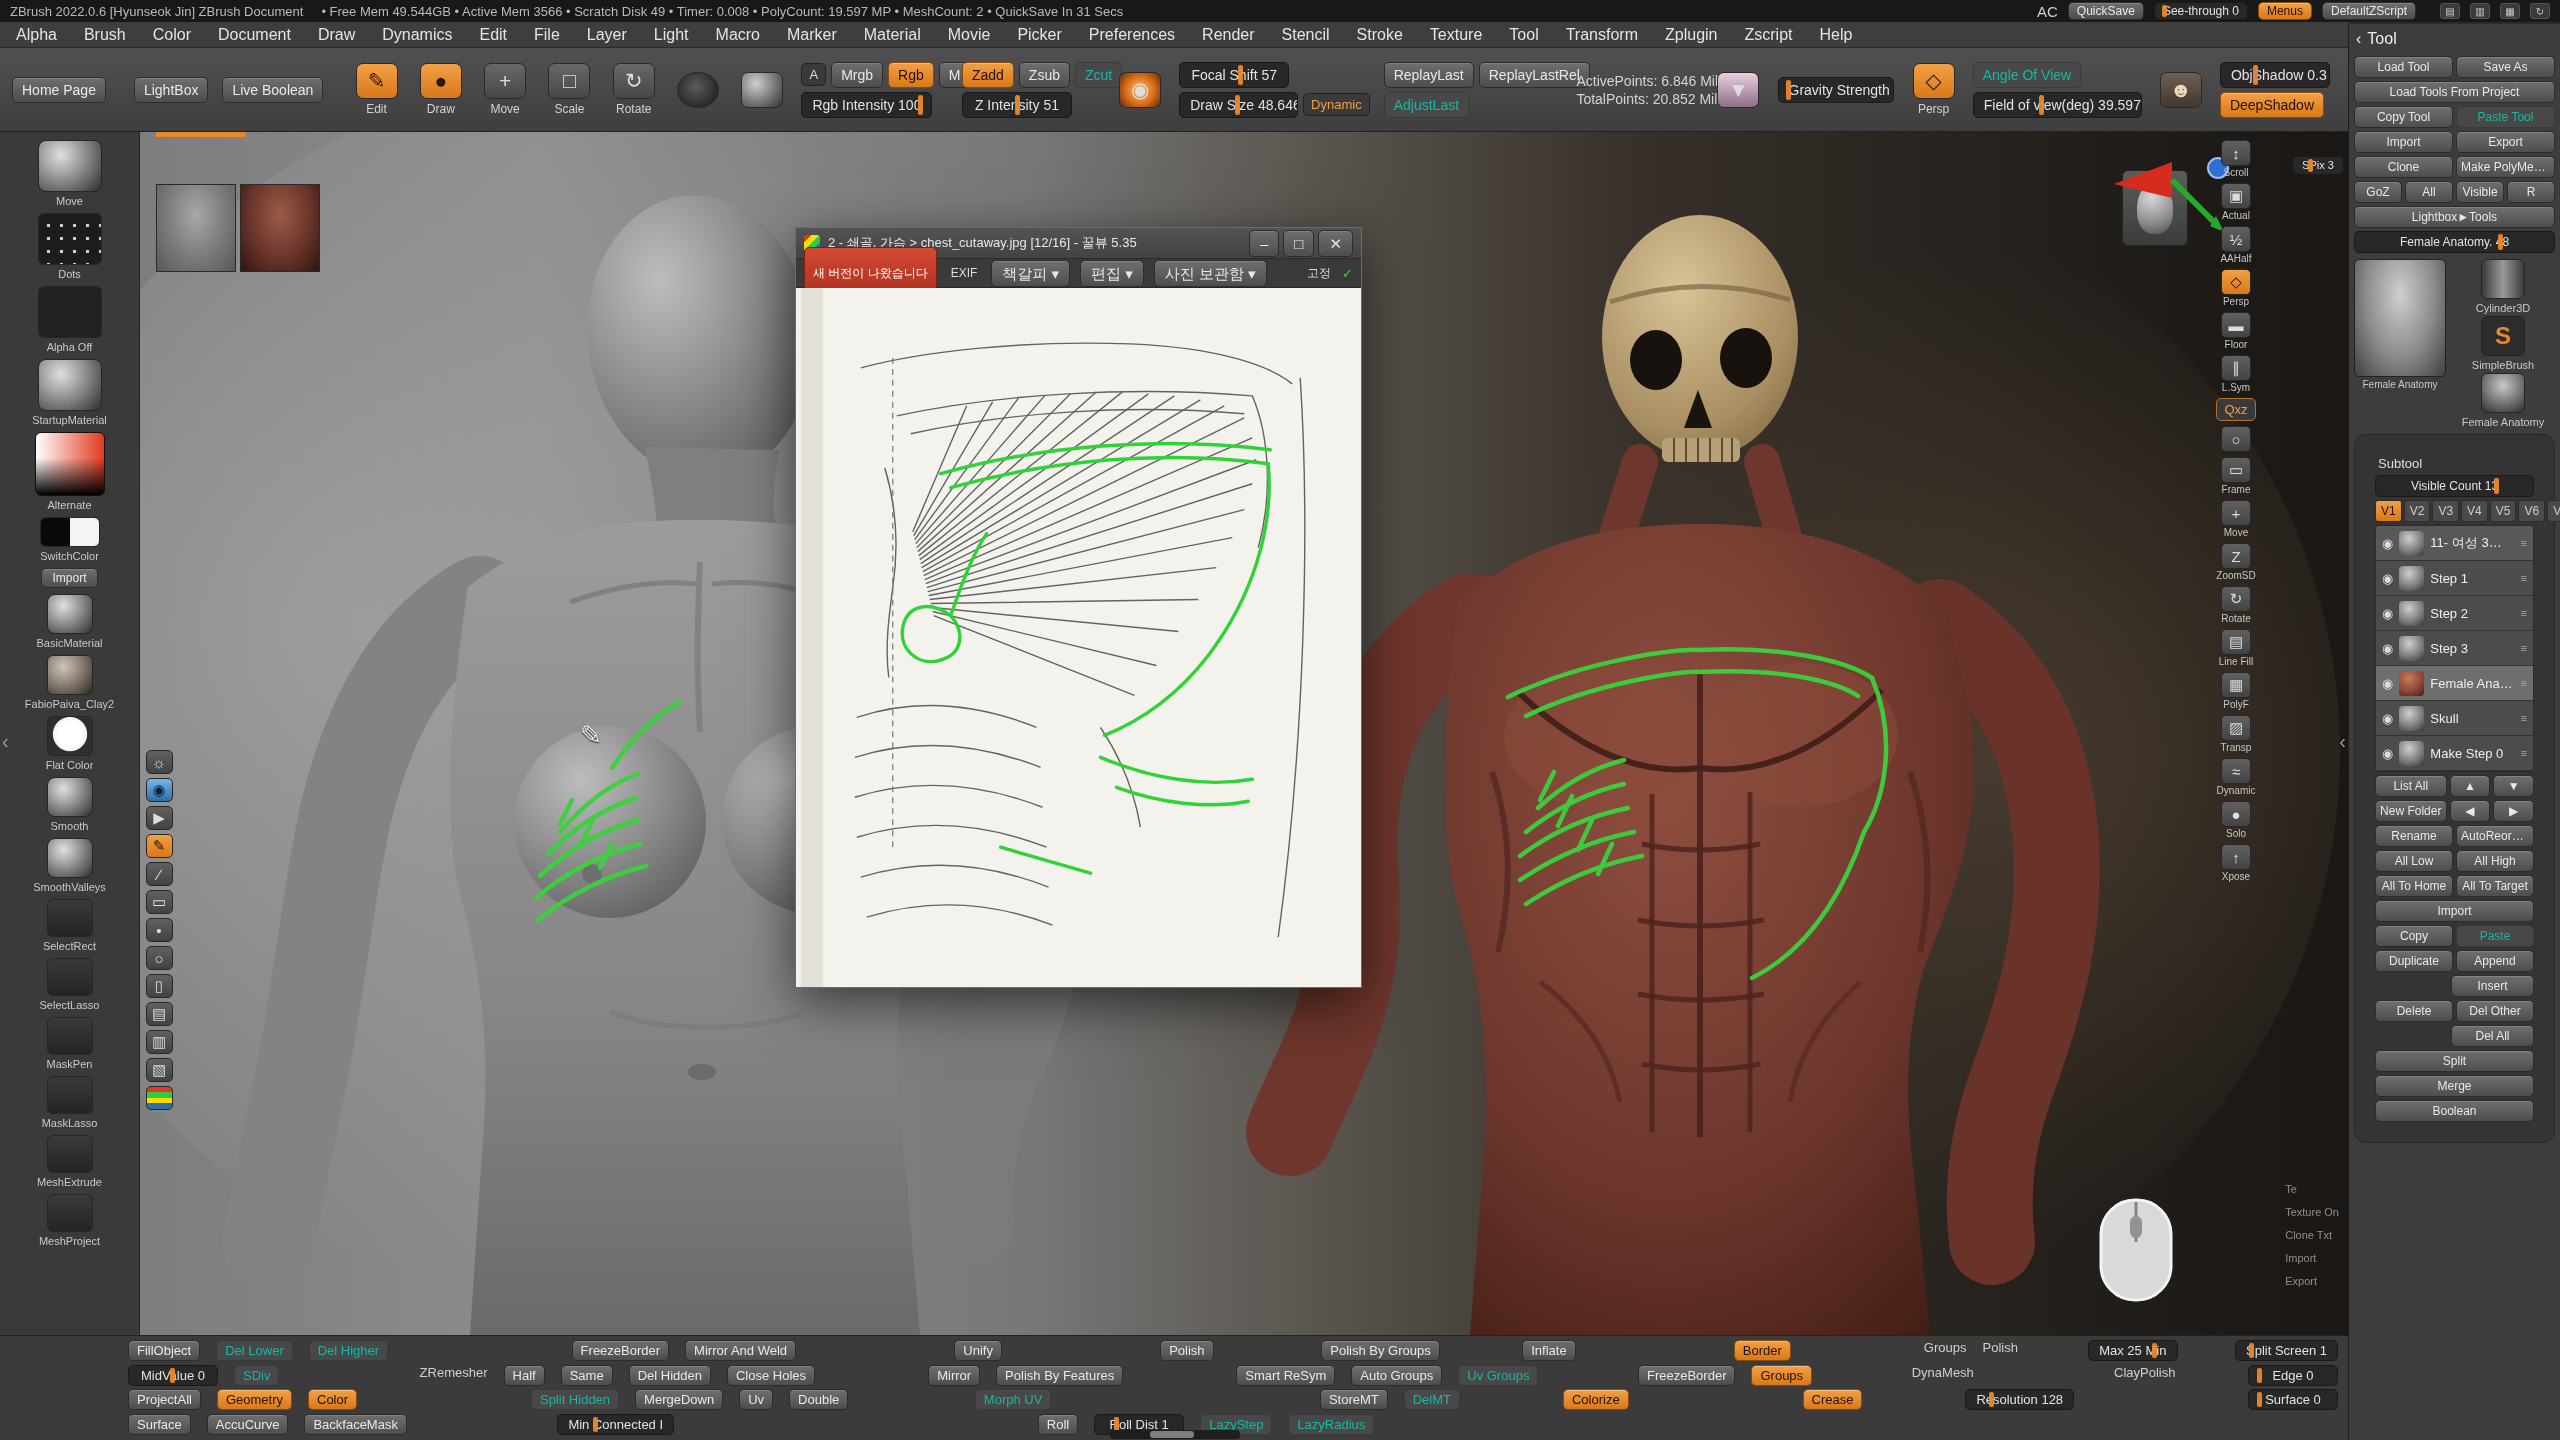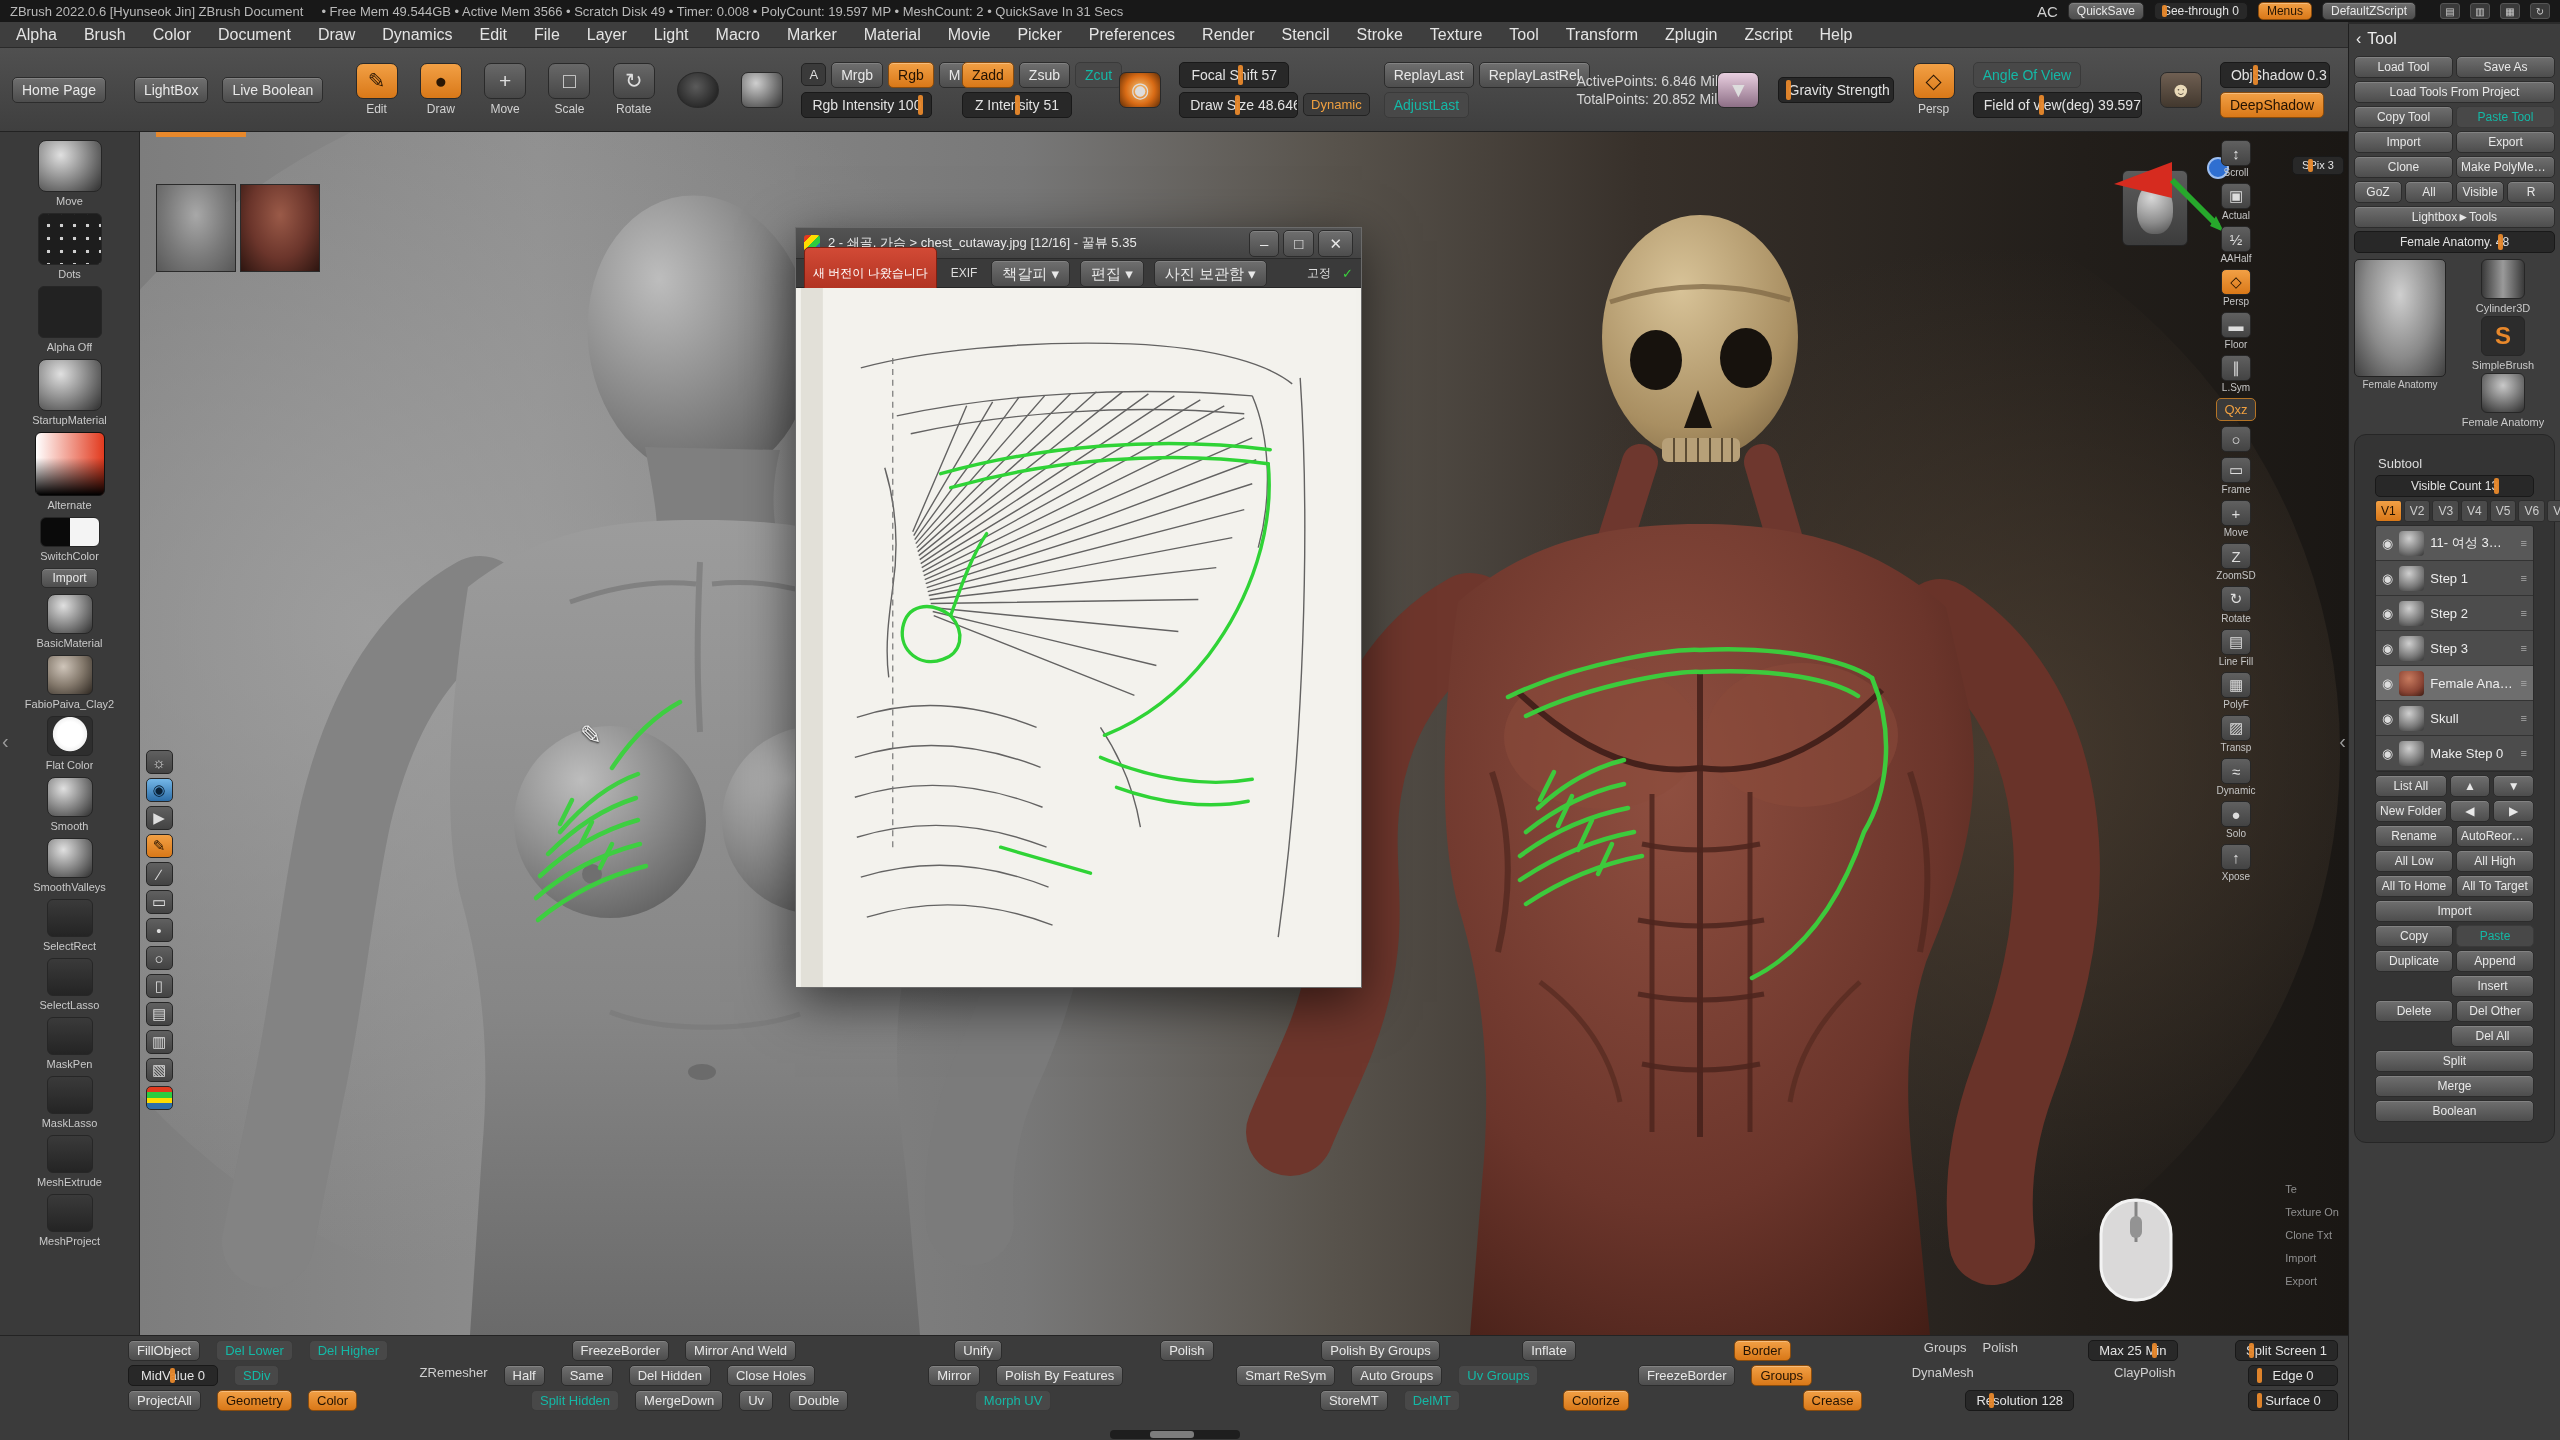--- a/index.html
+++ b/index.html
@@ -946,19 +946,32 @@
       <div class="i-g">DelMT</div>
       <div class="i-sp" style="flex-grow: 0.3;"></div>
       <div class="i-o">Colorize</div>
       <div class="i-sp" style="flex-grow: 0.6;"></div>
       <div class="i-o">Crease</div>
       <div class="i-sp" style="flex-grow: 0.3;"></div>
       <div class="i-sl" style="--p: 0.2;">Resolution 128</div>
       <div class="i-sp" style="flex-grow: 0.6;"></div>
       <div class="i-sl" style="--p: 0.05;">Surface 0</div>
     </div>
+  <div class="brow">
+      <div class="i-b">Surface</div>
+      <div class="i-b">AccuCurve</div>
+      <div class="i-b">BackfaceMask</div>
+      <div class="i-sp" style="flex-grow: 0.5;"></div>
+      <div class="i-sl" style="--p: 0.3;">Min Connected I</div>
+      <div class="i-sp" style="flex-grow: 1.4;"></div>
+      <div class="i-b">Roll</div>
+      <div class="i-sl" style="--p: 0.2;">Roll Dist 1</div>
+      <div class="i-g">LazyStep</div>
+      <div class="i-g">LazyRadius</div>
+      <div class="i-sp" style="flex-grow: 4;"></div>
+    </div>
 </div>
 <div id="scrollhint">
     <div class="thumb"></div>
   </div>
 
 <div class="edge-chev" id="chev-left">‹</div>
 <div class="edge-chev" id="chev-right">‹</div>
 
 </body></html>

